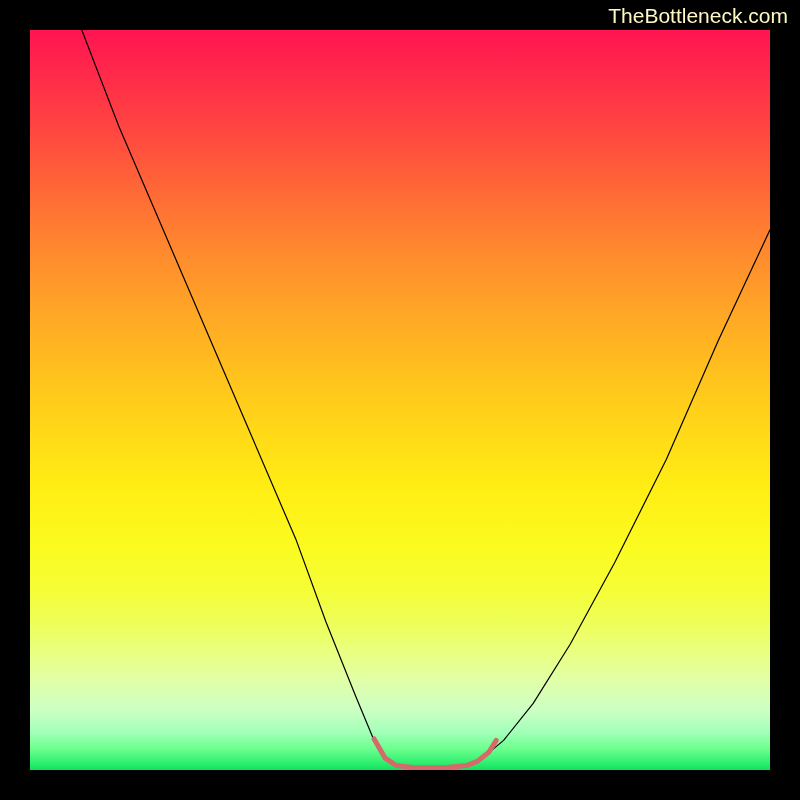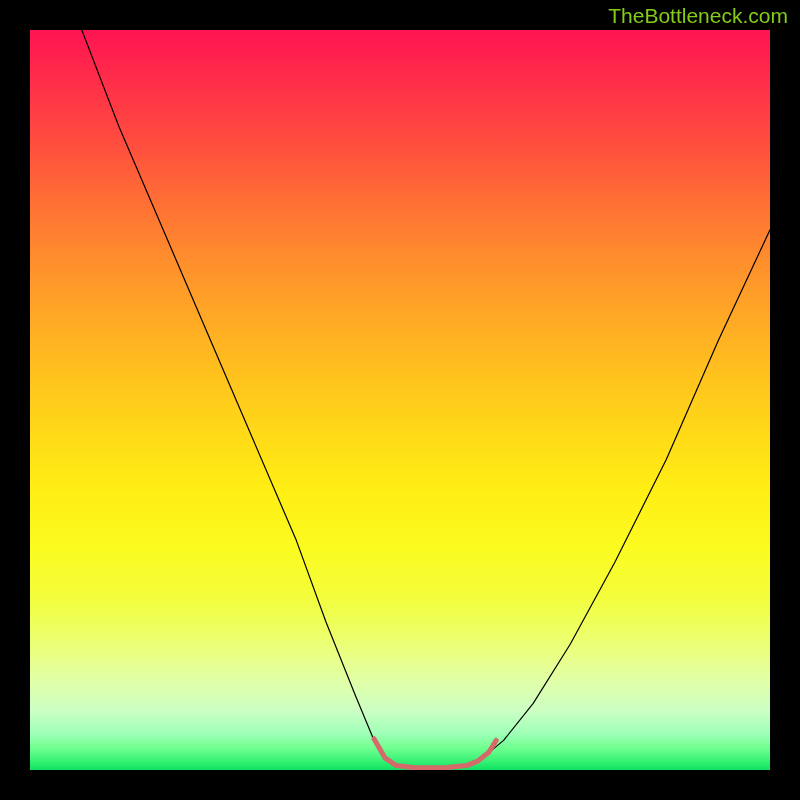--- a/index.html
+++ b/index.html
@@ -7,21 +7,21 @@
     width: 800px;
     height: 800px;
     background: #000;
     position: relative;
     font-family: Arial, sans-serif;
   }
   .watermark {
     position: absolute;
     top: 4px;
     right: 12px;
-    color: #84cc16;
+    color: #fef9c3;
     font-size: 21px;
     font-weight: 500;
     z-index: 10;
   }
   .plot-area {
     position: absolute;
     left: 30px;
     top: 30px;
     width: 740px;
     height: 740px;

